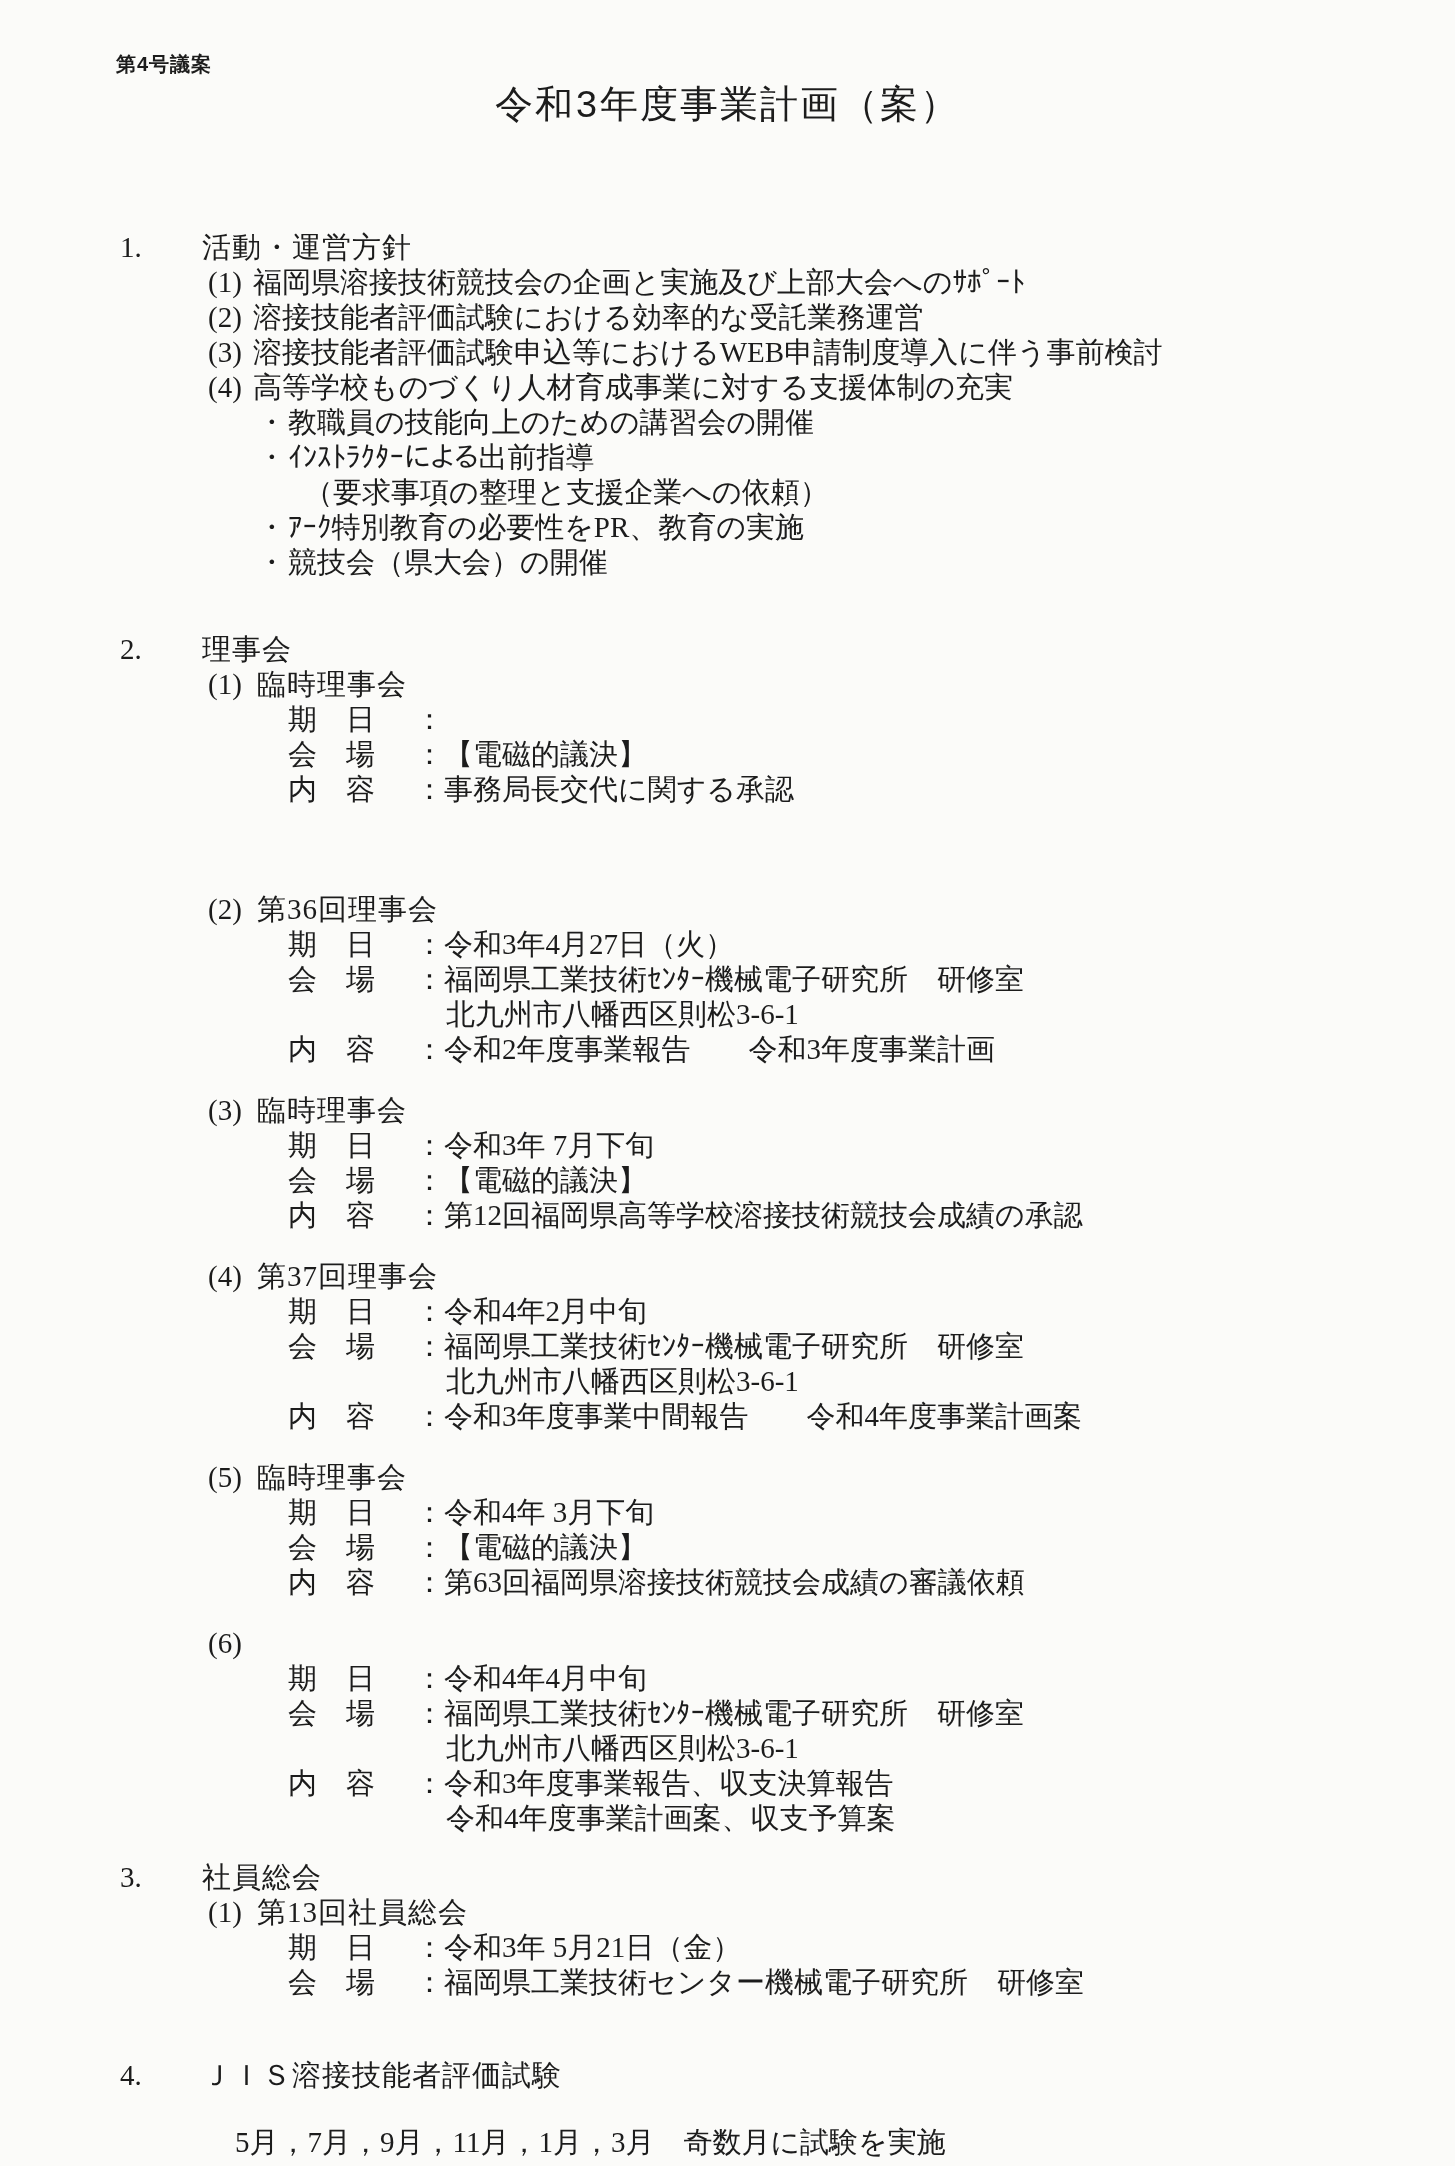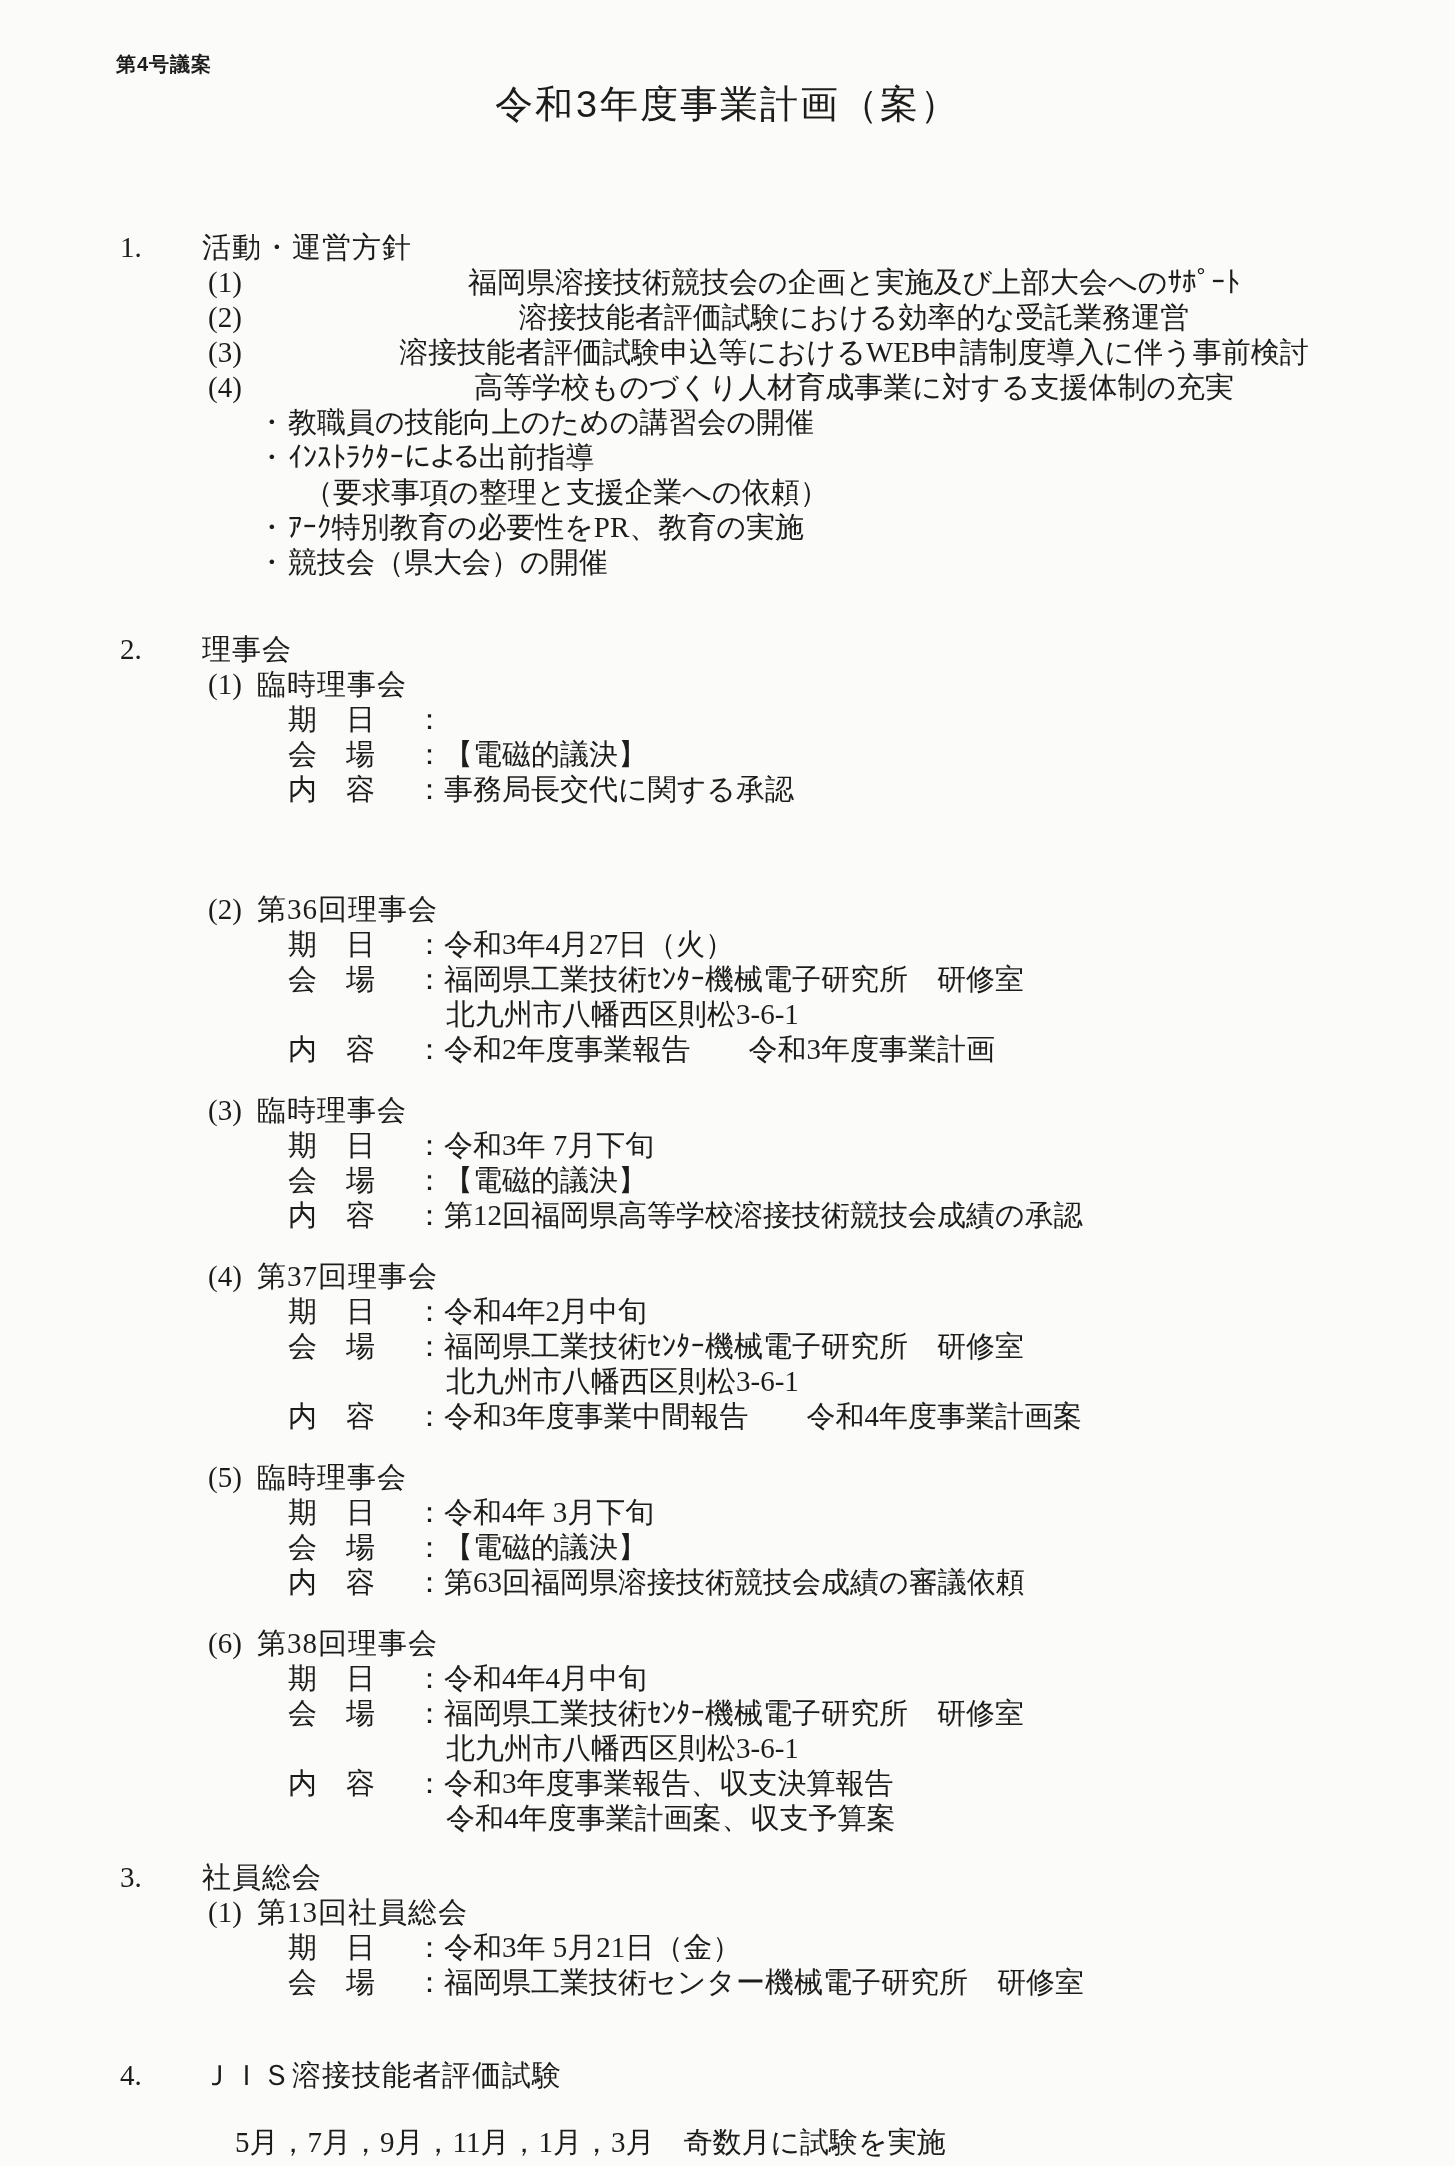--- a/index.html
+++ b/index.html
@@ -22,21 +22,21 @@
   .section{margin-top:26px;}
   .sec1{margin-top:100px;}
   .sec2{margin-top:52px;}
   .sec3{margin-top:24px;}
   .sec4{margin-top:58px;}
   .sec-head{display:flex;}
   .sec-no{margin-left:120px;width:82px;flex:0 0 auto;}
   .sec-title{flex:1 1 auto;letter-spacing:1px;}
   .item{display:flex;}
   .item-no{margin-left:208px;width:45px;flex:0 0 auto;}
-  .item-text{flex:1 1 auto;text-align:center;}
+  .item-text{flex:1 1 auto;}
   .bullet{display:flex;}
   .bullet-marker{margin-left:257px;width:31px;flex:0 0 auto;}
   .bullet-text{flex:1 1 auto;}
   .bullet.cont .bullet-marker{width:47px;}
   .meeting{margin-top:26px;}
   .meeting.first{margin-top:0;}
   .meeting.gap-xl{margin-top:85px;}
   .m-head{display:flex;}
   .m-no{margin-left:208px;width:49px;flex:0 0 auto;}
   .m-name{flex:1 1 auto;letter-spacing:1px;}
@@ -220,21 +220,20 @@
     <div class="m-row">
       <span class="m-label">内　容</span>
       <span class="m-sep">：</span>
       <span class="m-value">第63回福岡県溶接技術競技会成績の審議依頼</span>
     </div>
   </div>
 
   <div class="meeting">
     <div class="m-head">
       <span class="m-no">(6)</span>
-      <span class="m-name">第38回理事会</span>
     </div>
     <div class="m-row">
       <span class="m-label">期　日</span>
       <span class="m-sep">：</span>
       <span class="m-value">令和4年4月中旬</span>
     </div>
     <div class="m-row">
       <span class="m-label">会　場</span>
       <span class="m-sep">：</span>
       <span class="m-value">福岡県工業技術ｾﾝﾀｰ機械電子研究所　研修室</span>

